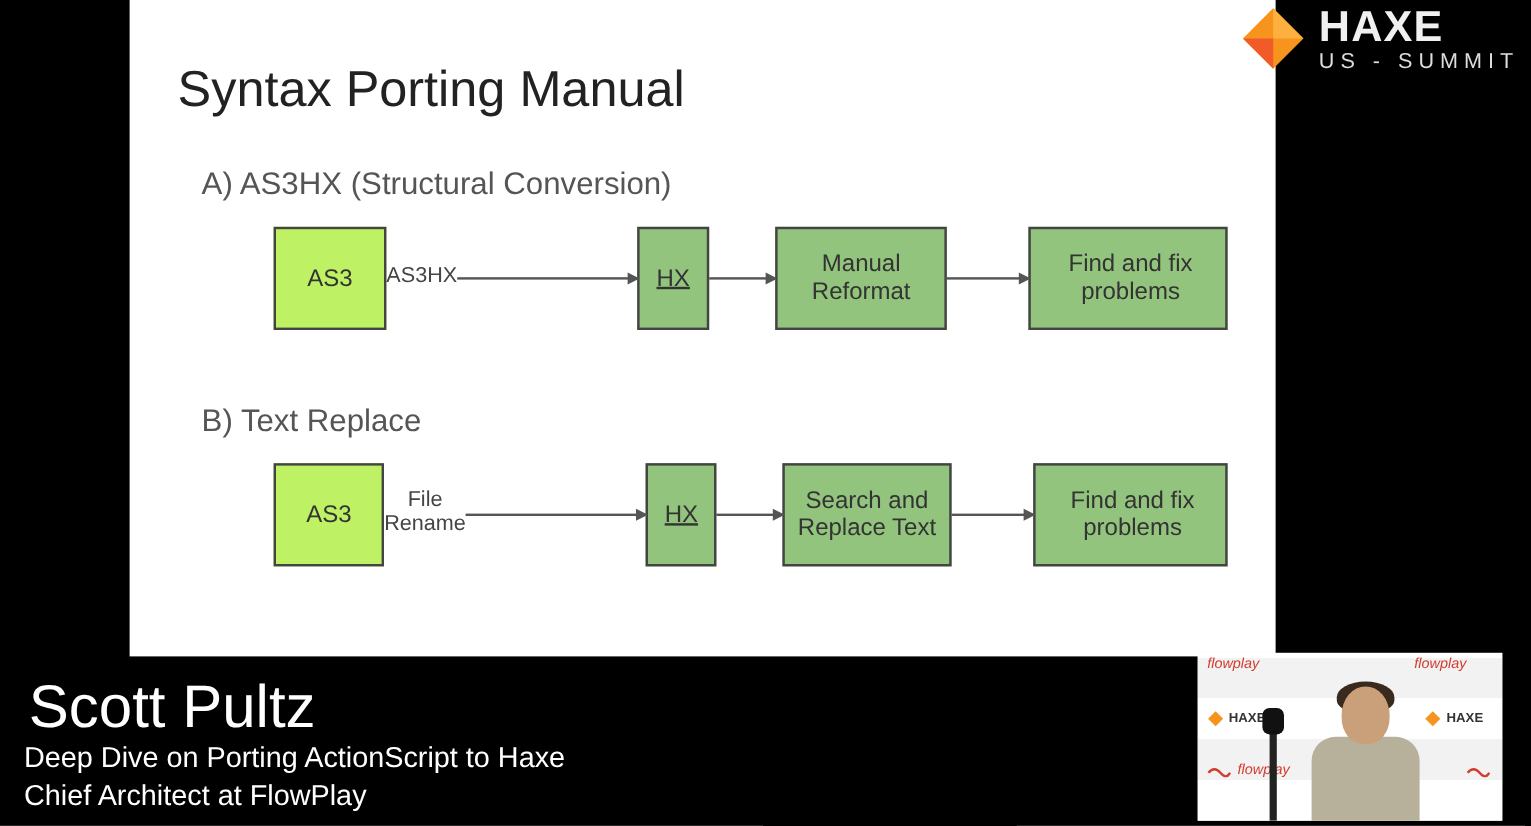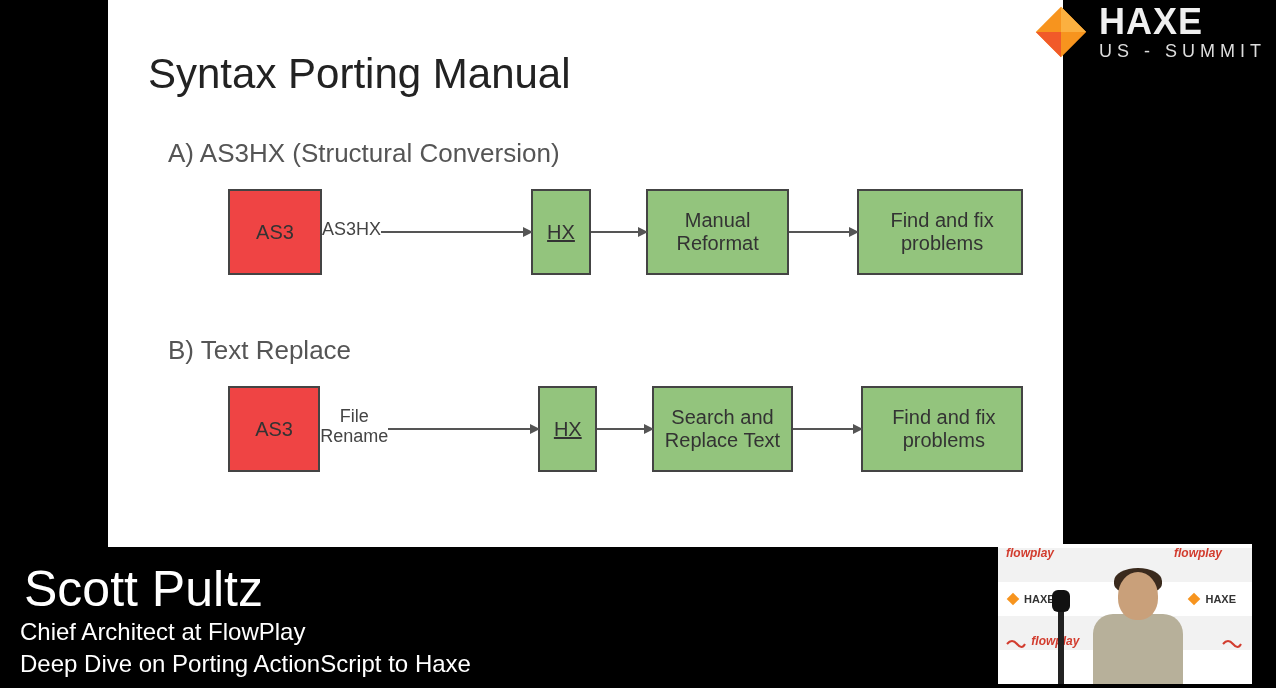--- a/index.html
+++ b/index.html
@@ -45,21 +45,21 @@
     align-items: center;
     justify-content: center;
     font-size: 20px;
     color: #333;
     text-align: center;
     box-sizing: border-box;
     padding: 4px 8px;
     height: 86px;
   }
   .box-orange {
-    background: #ef4444;
+    background: #bef264;
     width: 116px;
   }
   .box-green {
     background: #93c47d;
   }
   .box-hx    { width: 72px; text-decoration: underline; }
   .box-mid   { width: 180px; }
   .box-end   { width: 208px; padding-left: 12px; }
   .arrow-wrap {
     display: flex;
@@ -165,21 +165,21 @@
     color: #333;
     display:flex;
     align-items:center;
   }
   .pip-logo svg { width:14px; height:14px; margin-right:4px; }
   .pip-flow {
     position:absolute;
     font-size:12px;
     font-style:italic;
     color:#d23c2e;
-    font-weight:700;
+    font-weight:400;
   }
   .pip-flow svg{width:20px;height:12px;margin-right:2px;vertical-align:middle;}
   .speaker {
     position:absolute;
     bottom:0;
     left:90px;
     width:100px;
     height:120px;
   }
   .speaker-head{
@@ -271,22 +271,22 @@
     </svg>
   </div>
   <div class="haxe-text-wrap">
     <span class="haxe-text-main">HAXE</span>
     <span class="haxe-text-sub">US - SUMMIT</span>
   </div>
 </div>
 
 <div class="lower-third">
   <p class="lt-name">Scott Pultz</p>
+  <p class="lt-line">Deep Dive on Porting ActionScript to Haxe</p>
   <p class="lt-line">Chief Architect at FlowPlay</p>
-  <p class="lt-line">Deep Dive on Porting ActionScript to Haxe</p>
 </div>
 
 <div class="pip">
   <div class="pip-bg"></div>
 
   <div class="pip-logo" style="top:48px;left:8px;">
     <svg viewBox="0 0 100 100">
         <polygon points="50,5 95,50 50,95 5,50" fill="#f7941e"></polygon>
       </svg>
     <span>HAXE</span>

